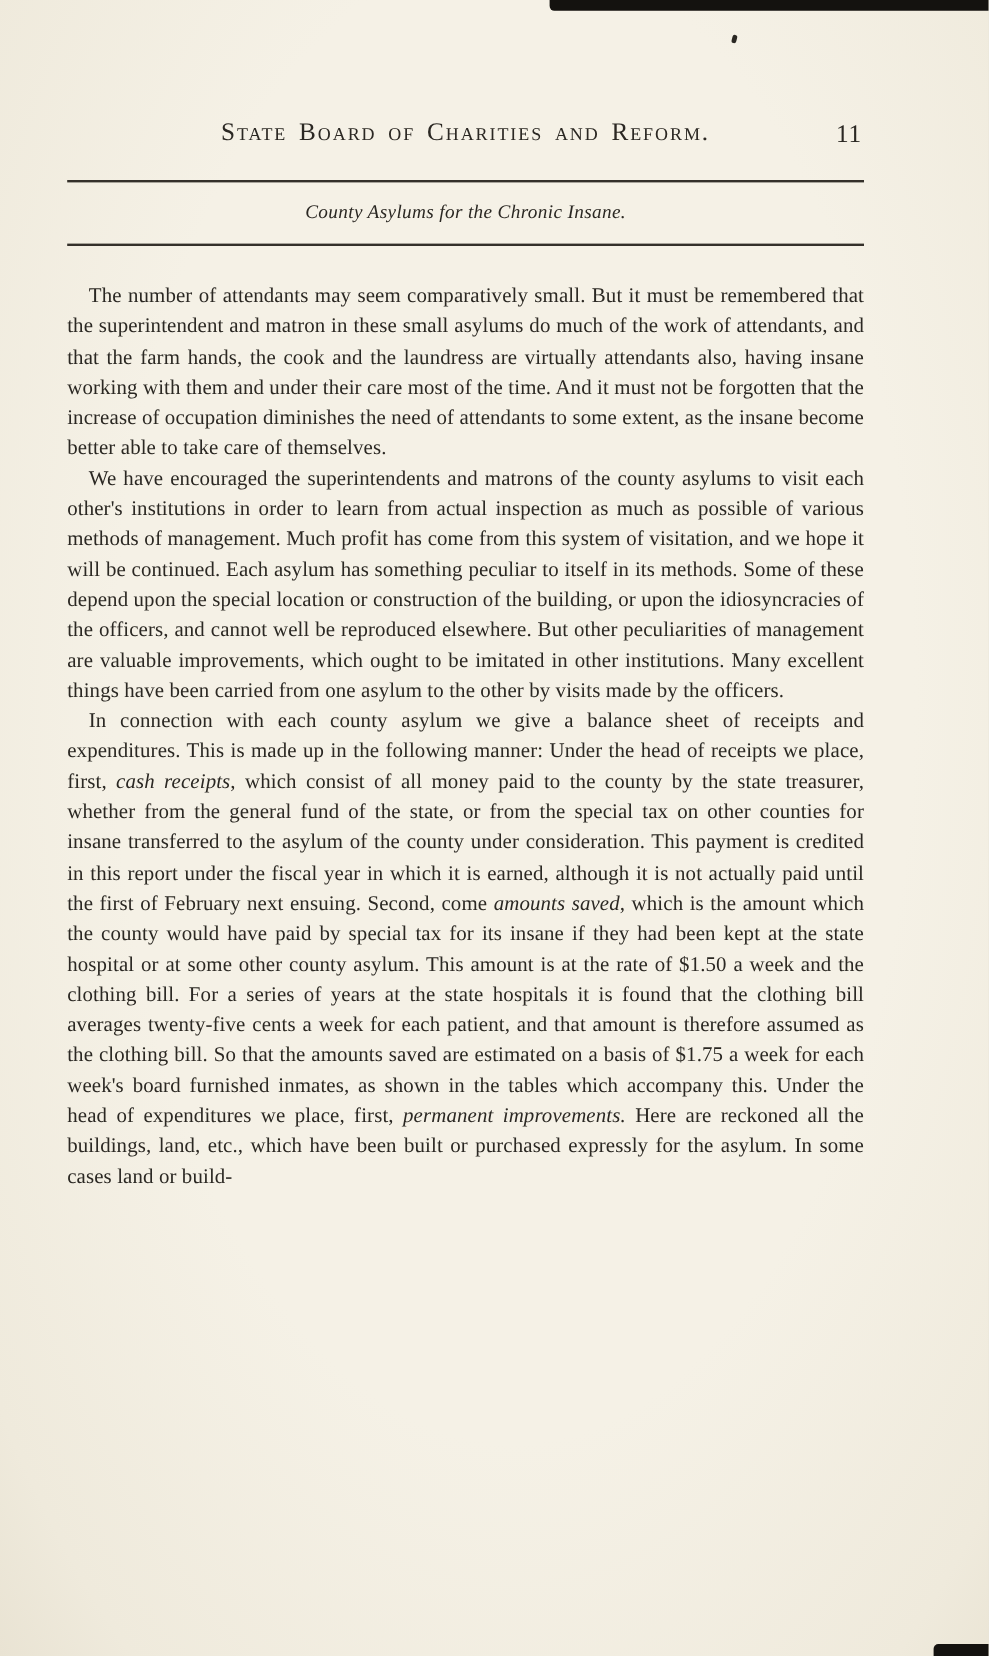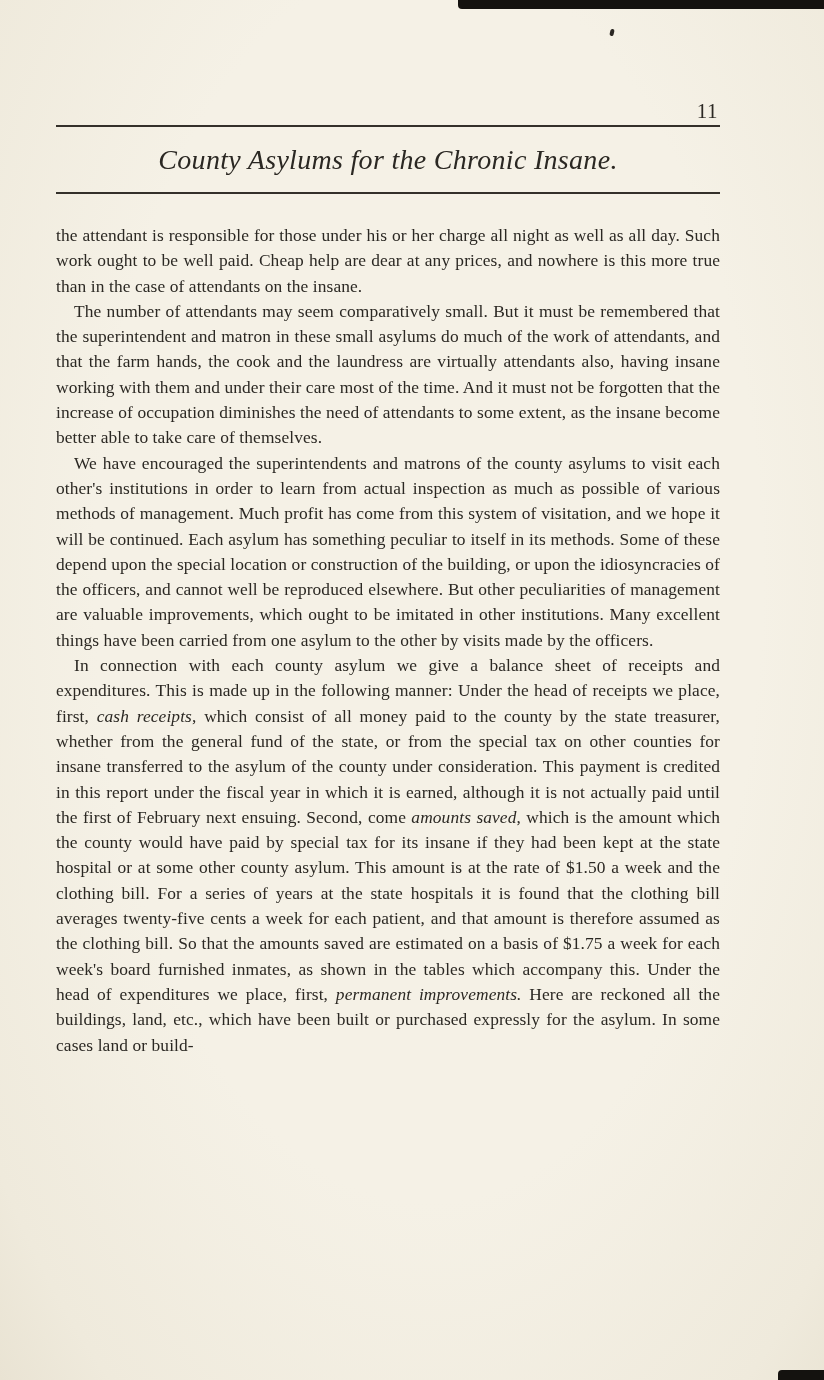--- a/index.html
+++ b/index.html
@@ -66,21 +66,21 @@
     letter-spacing: 0.5px;
   }
   .rule {
     border: none;
     border-top: 2px solid #34302a;
     margin: 0;
   }
   .section-title {
     font-style: italic;
     font-weight: normal;
-    font-size: 28px;
+    font-size: 16px;
     text-align: center;
     margin: 17px 0 16px 0;
     letter-spacing: 0.3px;
   }
   .body-text {
     margin-top: 29px;
     font-size: 17.4px;
     line-height: 25.3px;
     text-align: justify;
     letter-spacing: 0.1px;
@@ -99,32 +99,32 @@
 </head>
 <body>
 
 <div class="page">
 
   <div class="artifact-top"></div>
   <div class="artifact-speck"></div>
   <div class="artifact-bottom"></div>
 
   <header class="running-head">
+    <span class="head-title">State Board of Charities and Reform.</span>
     <span class="page-number">11</span>
   </header>
 
   <hr class="rule">
 
   <h1 class="section-title">County Asylums for the Chronic Insane.</h1>
 
   <hr class="rule">
 
   <main class="body-text">
 
-    <p class="para no-indent">the attendant is responsible for those under his or her charge all night as well as all day.  Such work ought to be well paid.  Cheap help are dear at any prices, and nowhere is this more true than in the case of attendants on the insane.</p>
 
     <p class="para">The number of attendants may seem comparatively small.  But it must be remembered that the superintendent and matron in these small asylums do much of the work of attendants, and that the farm hands, the cook and the laundress are virtually attendants also, having insane working with them and under their care most of the time.  And it must not be forgotten that the increase of occupation diminishes the need of attendants to some extent, as the insane become better able to take care of themselves.</p>
 
     <p class="para">We have encouraged the superintendents and matrons of the county asylums to visit each other's institutions in order to learn from actual inspection as much as possible of various methods of management.  Much profit has come from this system of visitation, and we hope it will be continued.  Each asylum has something peculiar to itself in its methods.  Some of these depend upon the special location or construction of the building, or upon the idiosyncracies of the officers, and cannot well be reproduced elsewhere.  But other peculiarities of management are valuable improvements, which ought to be imitated in other institutions.  Many excellent things have been carried from one asylum to the other by visits made by the officers.</p>
 
     <p class="para"><span>In connection with each county asylum we give a balance sheet of receipts and expenditures.  This is made up in the following manner:  Under the head of receipts we place, first, </span><em>cash receipts</em><span>, which consist of all money paid to the county by the state treasurer, whether from the general fund of the state, or from the special tax on other counties for insane transferred to the asylum of the county under consideration.  This payment is credited in this report under the fiscal year in which it is earned, although it is not actually paid until the first of February next ensuing.  Second, come </span><em>amounts saved</em><span>, which is the amount which the county would have paid by special tax for its insane if they had been kept at the state hospital or at some other county asylum.  This amount is at the rate of $1.50 a week and the clothing bill.  For a series of years at the state hospitals it is found that the clothing bill averages twenty-five cents a week for each patient, and that amount is therefore assumed as the clothing bill.  So that the amounts saved are estimated on a basis of $1.75 a week for each week's board furnished inmates, as shown in the tables which accompany this.  Under the head of expenditures we place, first, </span><em>permanent improvements.</em><span>  Here are reckoned all the buildings, land, etc., which have been built or purchased expressly for the asylum.  In some cases land or build-</span></p>
 
   </main>
 
 </div>

